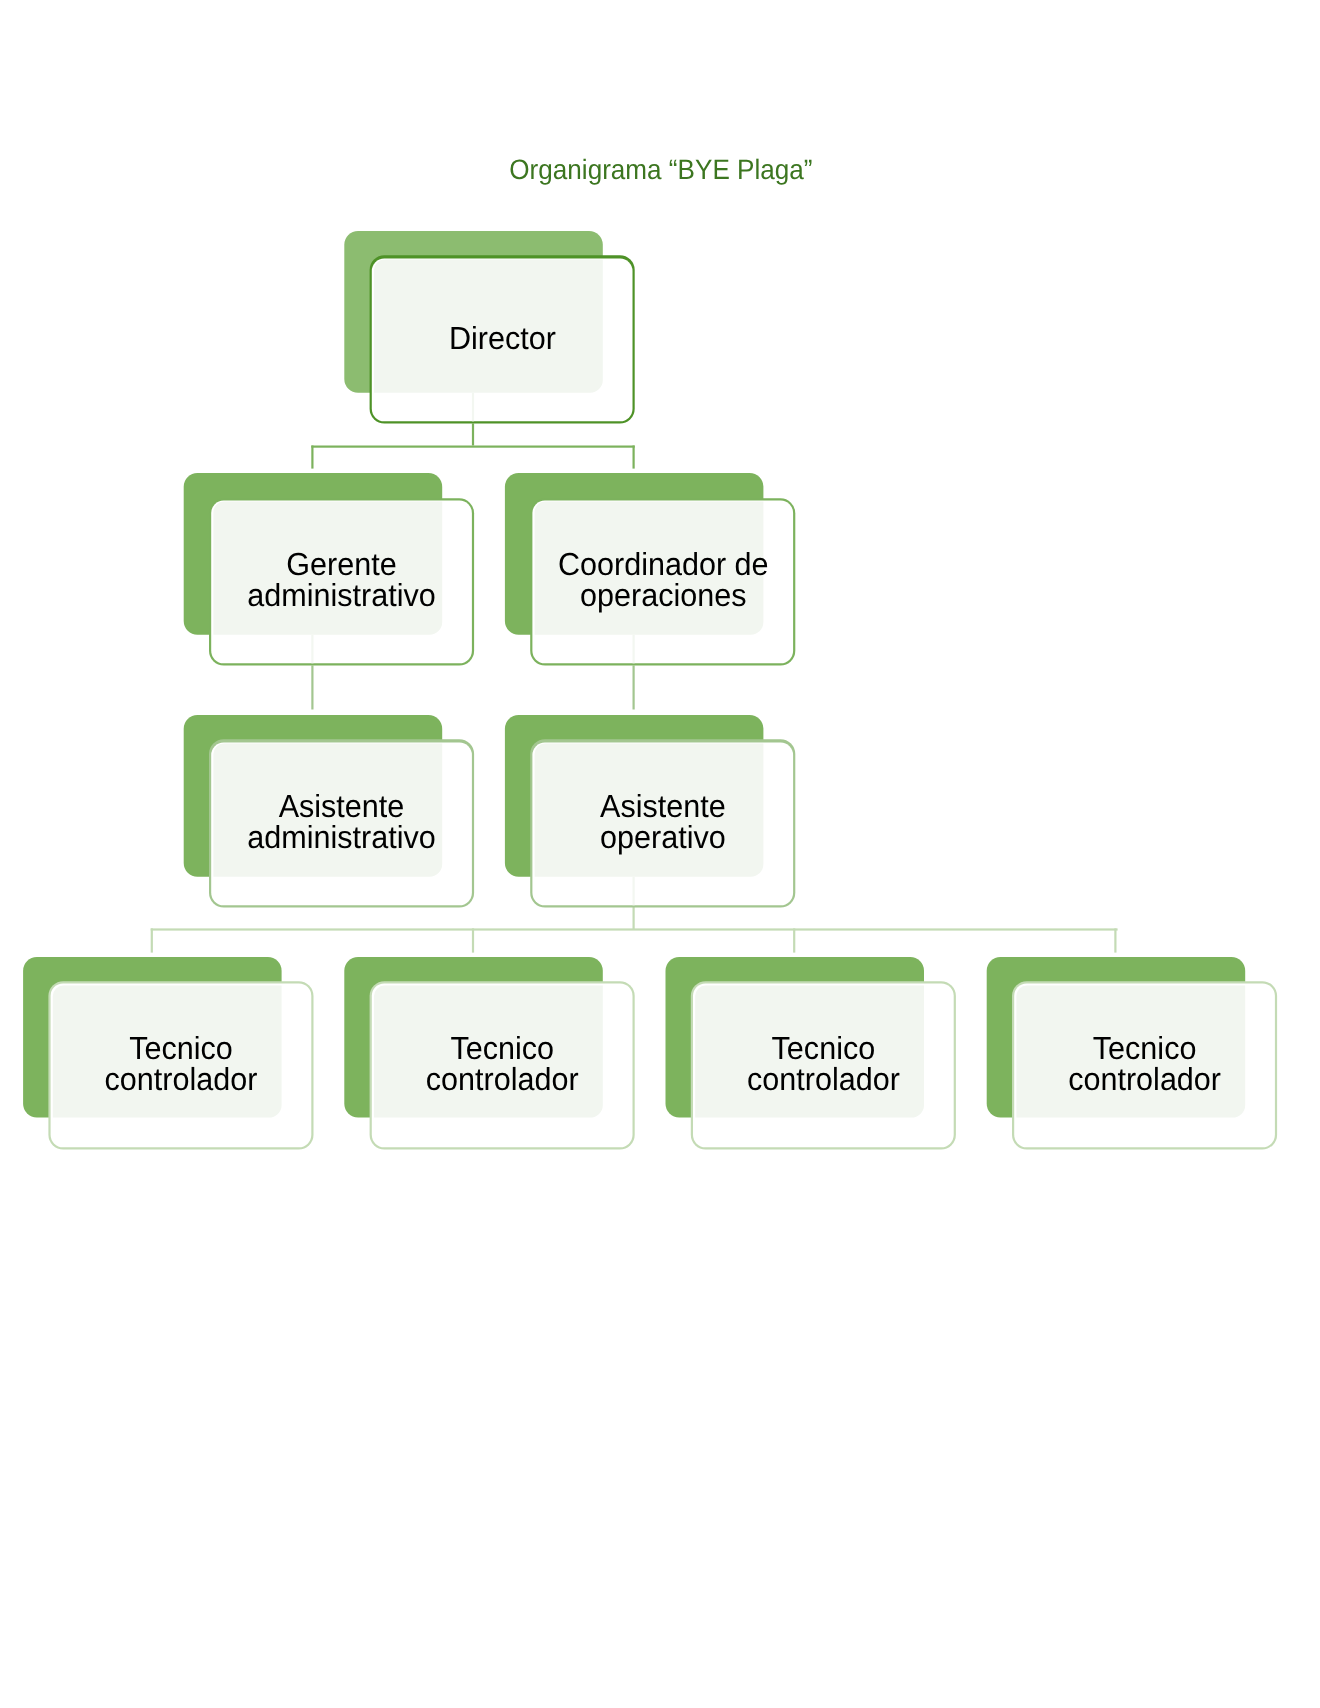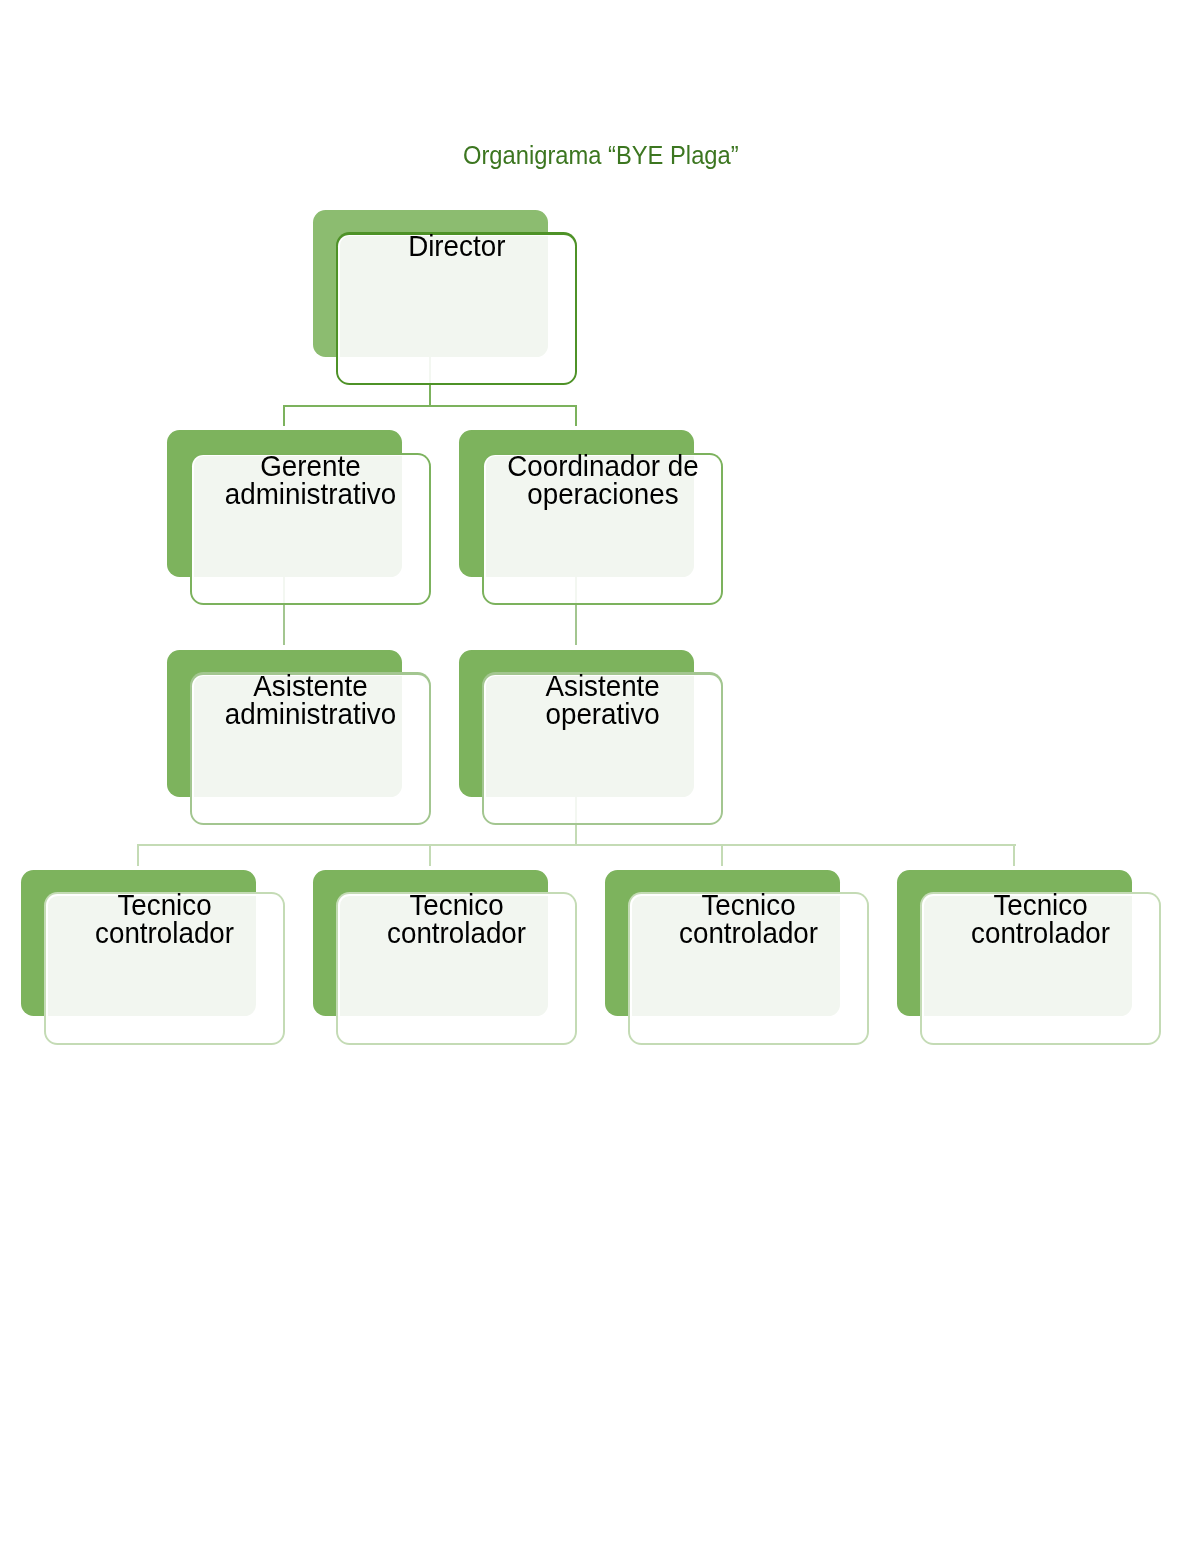--- a/index.html
+++ b/index.html
@@ -40,21 +40,21 @@
   }
   .node-overlap{
     position:absolute;left:27.5px;top:26.3px;
     width:207.8px;height:120.4px;
     border-radius:9.5px 0 11.5px 0;
     background:#F2F6F0;
   }
   .node-label{
     position:absolute;left:23.3px;top:21.5px;
     width:241.6px;height:152.8px;
-    display:flex;justify-content:center;
+    display:flex;align-items:center;justify-content:center;
     color:#000000;
     font-size:29px;
     line-height:28px;
     text-align:center;
     white-space:pre-line;
   }
   .node-label > span{display:block;transform:scaleX(0.958);}
 
   .conn{position:absolute;}
   .node-ghost{

